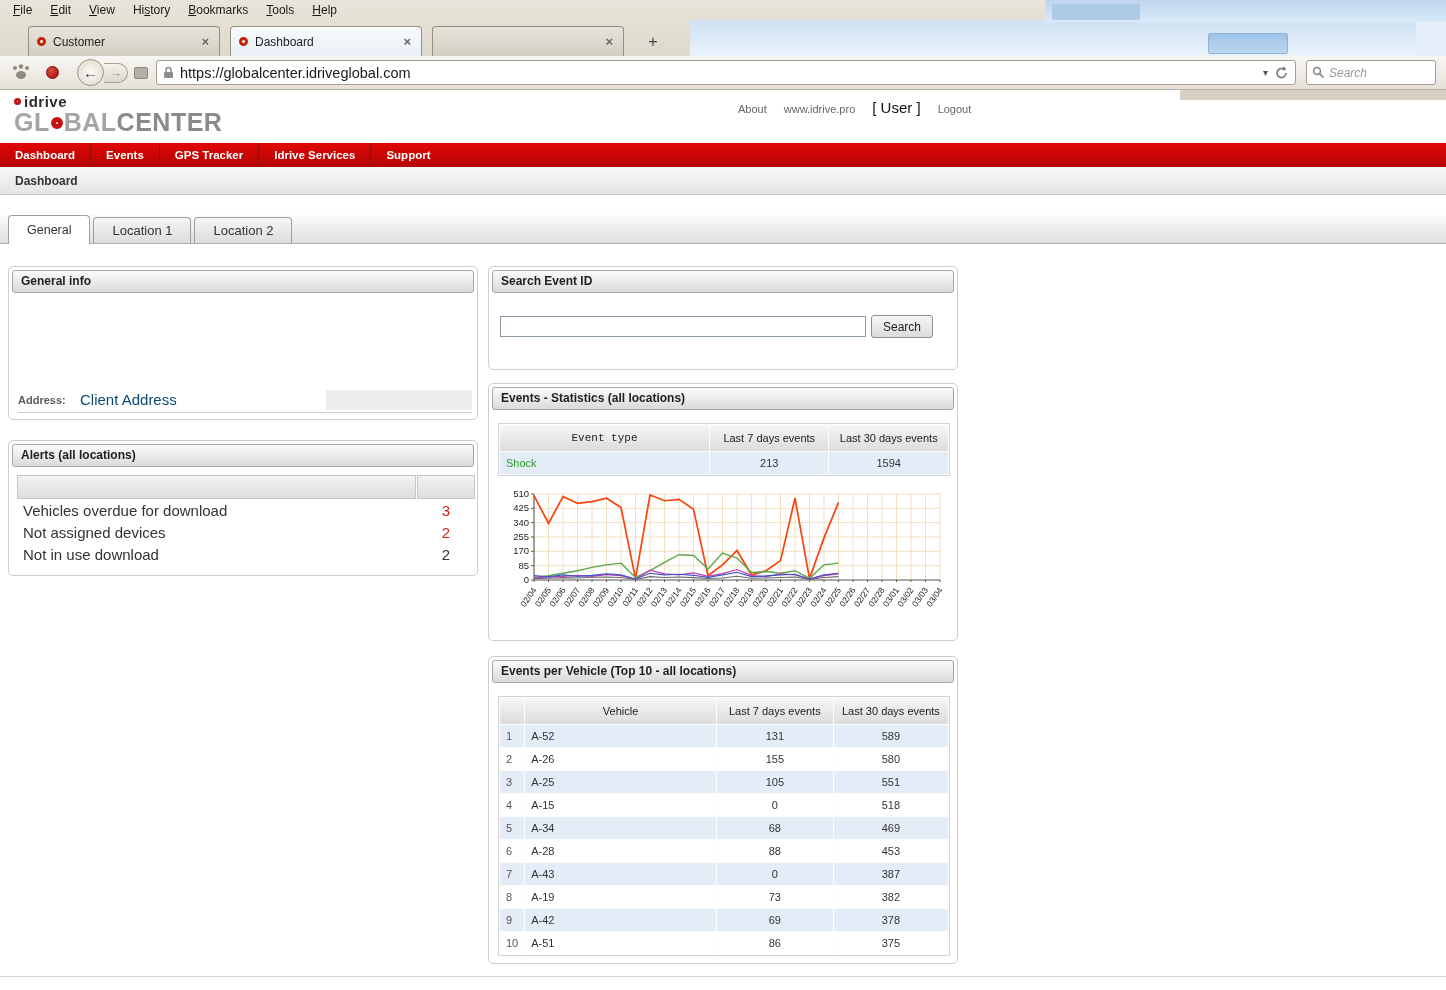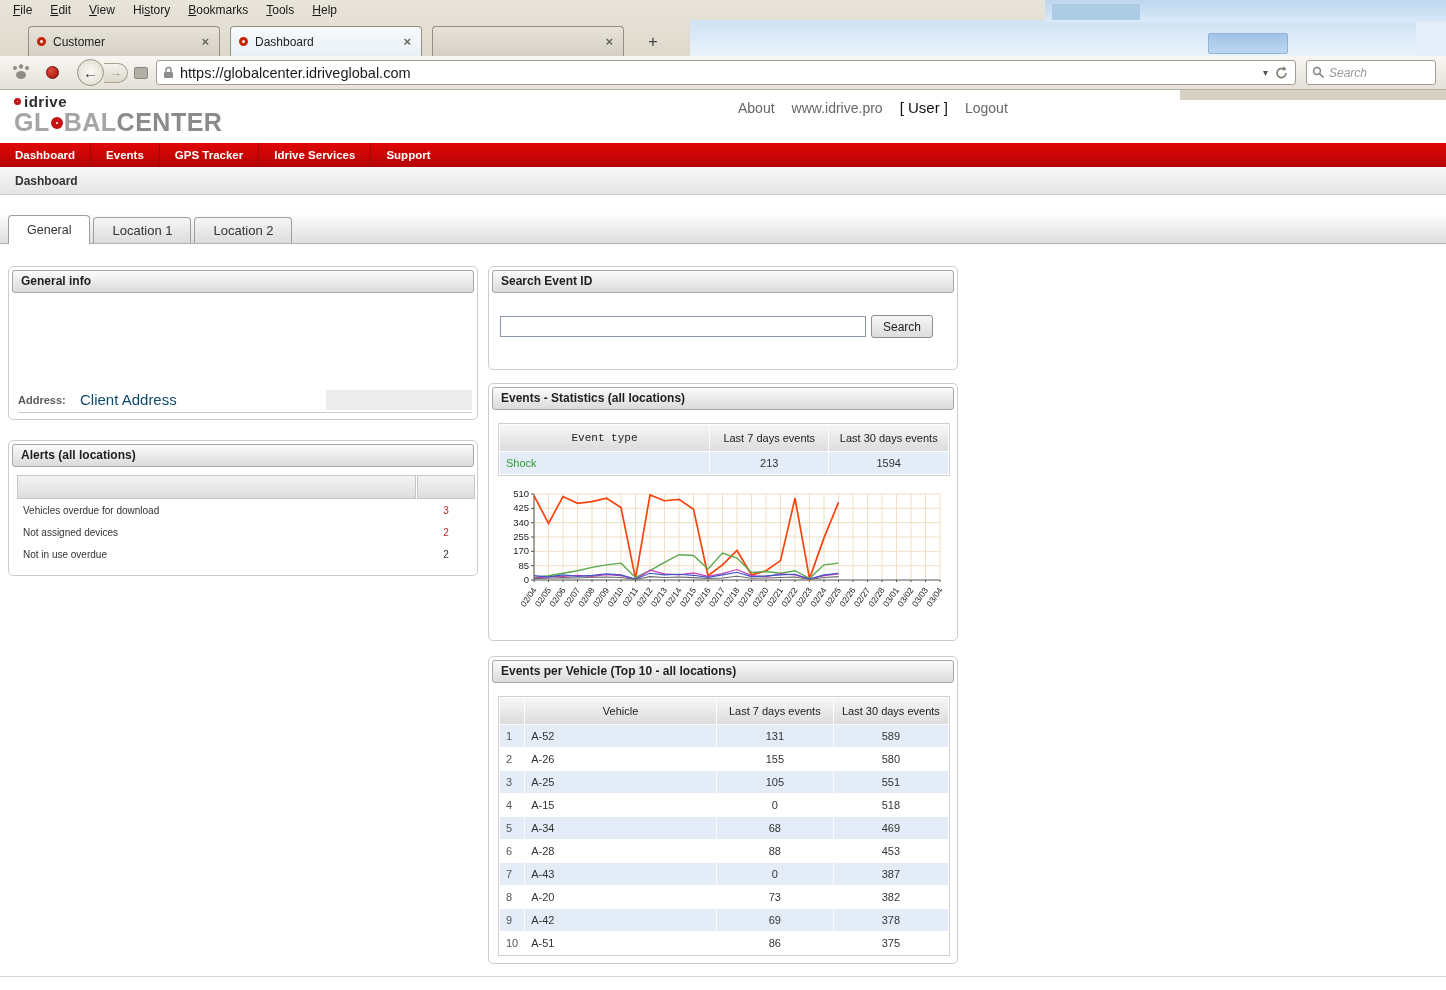--- a/index.html
+++ b/index.html
@@ -60,21 +60,21 @@
   
   .site-header { position:absolute; top:90px; left:0; width:1180px; height:53px; background:#fff; }
   .logo { position:absolute; left:14px; top:3px; }
   .logo-top { display:flex; align-items:center; }
   .ring-sm { width:7px; height:7px; border:3px solid #c41111; border-radius:50%; background:#fff; margin-right:3px; }
   .logo-idrive { font-size:15px; font-weight:bold; color:#2d2d2d; letter-spacing:0.5px; }
   .logo-main { display:flex; align-items:center; font-size:25px; font-weight:bold; color:#a5a5a5; letter-spacing:0.5px; margin-top:-2px; }
   .ring-lg { width:12px; height:12px; border:5px solid #c41111; border-radius:50%; background:#fff; margin:0 1px; }
   .logo-center { color:#8b8b8b; }
   .header-links { position:absolute; left:738px; top:9px; display:flex; align-items:baseline; gap:17px; }
-  .hlink { font-size:14px; color:#666; cursor:pointer; }
+  .hlink { font-size:11px; color:#666; cursor:pointer; }
   .hlink.user { font-size:15px; color:#111; }
 
   
   .red-nav { position:absolute; top:143px; left:0; width:1446px; height:24px;
              background:linear-gradient(#e00606,#b40404); display:flex; align-items:stretch; }
   .nav-item { color:#fff; font-weight:bold; font-size:11.5px; line-height:24px; padding:0 15px;
               border-left:1px solid #9d0a0a; }
   .nav-item.first { border-left:none; }
 
   .breadcrumb { position:absolute; top:167px; left:0; width:1446px; height:28px;
@@ -123,21 +123,21 @@
   table.grid th { background:linear-gradient(#f6f6f6,#dcdcdc); height:26px; font-weight:normal;
                   text-align:center; color:#222; }
   table.grid td { height:22px; padding:0 6px; background:#fff; }
   tr.blue td { background:#e3ecf7;margin-top:8px; }
   td.c { text-align:center; }
   td.num { width:14px; color:#555; padding-right:0; }
   #stats-table th:nth-child(1){ width:210px;font-family:Liberation Mono, monospace; } #stats-table th:nth-child(2){ width:119px; } #stats-table th:nth-child(3){ width:119px; }
   #vehicle-table th:nth-child(1){ width:16px; } #vehicle-table th:nth-child(2){ width:196px; }
   #vehicle-table th:nth-child(3){ width:119px; } #vehicle-table th:nth-child(4){ width:117px; }
 
-  table.alerts { width:460px; border-collapse:separate; border-spacing:1px; font-size:10px; color:#333; }
+  table.alerts { width:460px; border-collapse:separate; border-spacing:1px; font-size:15px; color:#333; }
   table.alerts th { background:linear-gradient(#f4f4f4,#dcdcdc); border:1px solid #c6c6c6; height:24px; }
   table.alerts td { height:21px; padding:0 6px; background:#fff; }
   table.alerts td.val { width:58px; text-align:center; }
   table.alerts th.val { width:58px; }
 
   #events-chart { display:block; margin-top:12px; }
 
   .footer-line { position:absolute; top:976px; left:0; width:1446px; height:1px; background:#d4d4d4; }
 </style>
 </head>
@@ -274,21 +274,21 @@
         <tbody>
             <tr class="blue">
               <td class="lbl">Vehicles overdue for download</td>
               <td class="val" style="color: rgb(204, 34, 34);">3</td>
             </tr>
             <tr>
               <td class="lbl">Not assigned devices</td>
               <td class="val" style="color: rgb(204, 34, 34);">2</td>
             </tr>
             <tr class="blue">
-              <td class="lbl">Not in use overdue</td>
+              <td class="lbl">Not in use download</td>
               <td class="val" style="color: rgb(51, 51, 51);">2</td>
             </tr>
           </tbody>
       </table>
     </div>
   </div>
 
   <div class="panel" id="panel-search">
     <div class="panel-header">Search Event ID</div>
     <div class="panel-body">
@@ -485,21 +485,21 @@
               <td class="c">453</td>
             </tr>
             <tr class="blue">
               <td class="num">7</td>
               <td>A-43</td>
               <td class="c">0</td>
               <td class="c">387</td>
             </tr>
             <tr>
               <td class="num">8</td>
-              <td>A-20</td>
+              <td>A-19</td>
               <td class="c">73</td>
               <td class="c">382</td>
             </tr>
             <tr class="blue">
               <td class="num">9</td>
               <td>A-42</td>
               <td class="c">69</td>
               <td class="c">378</td>
             </tr>
             <tr>

